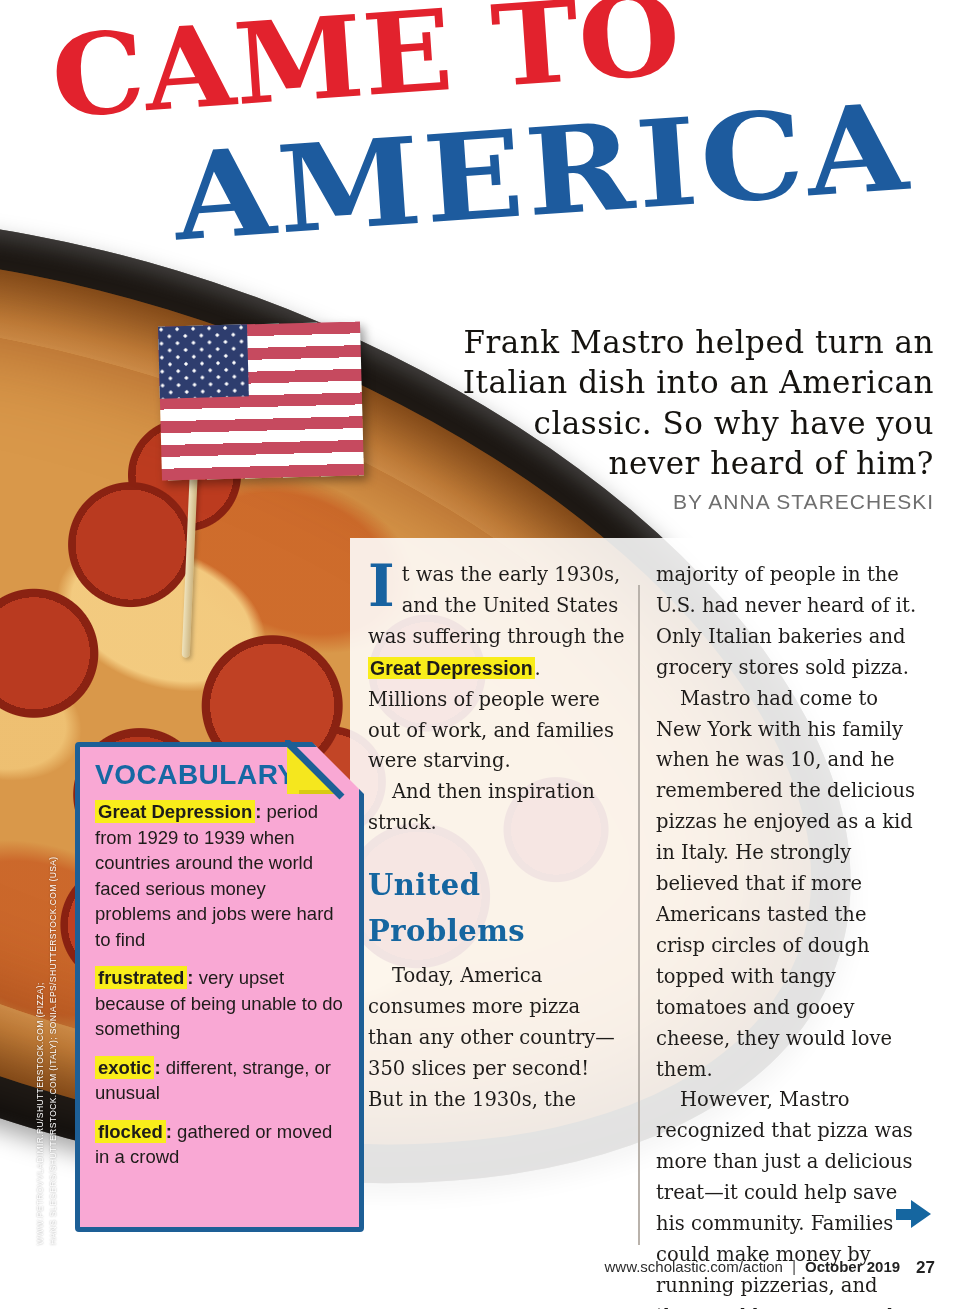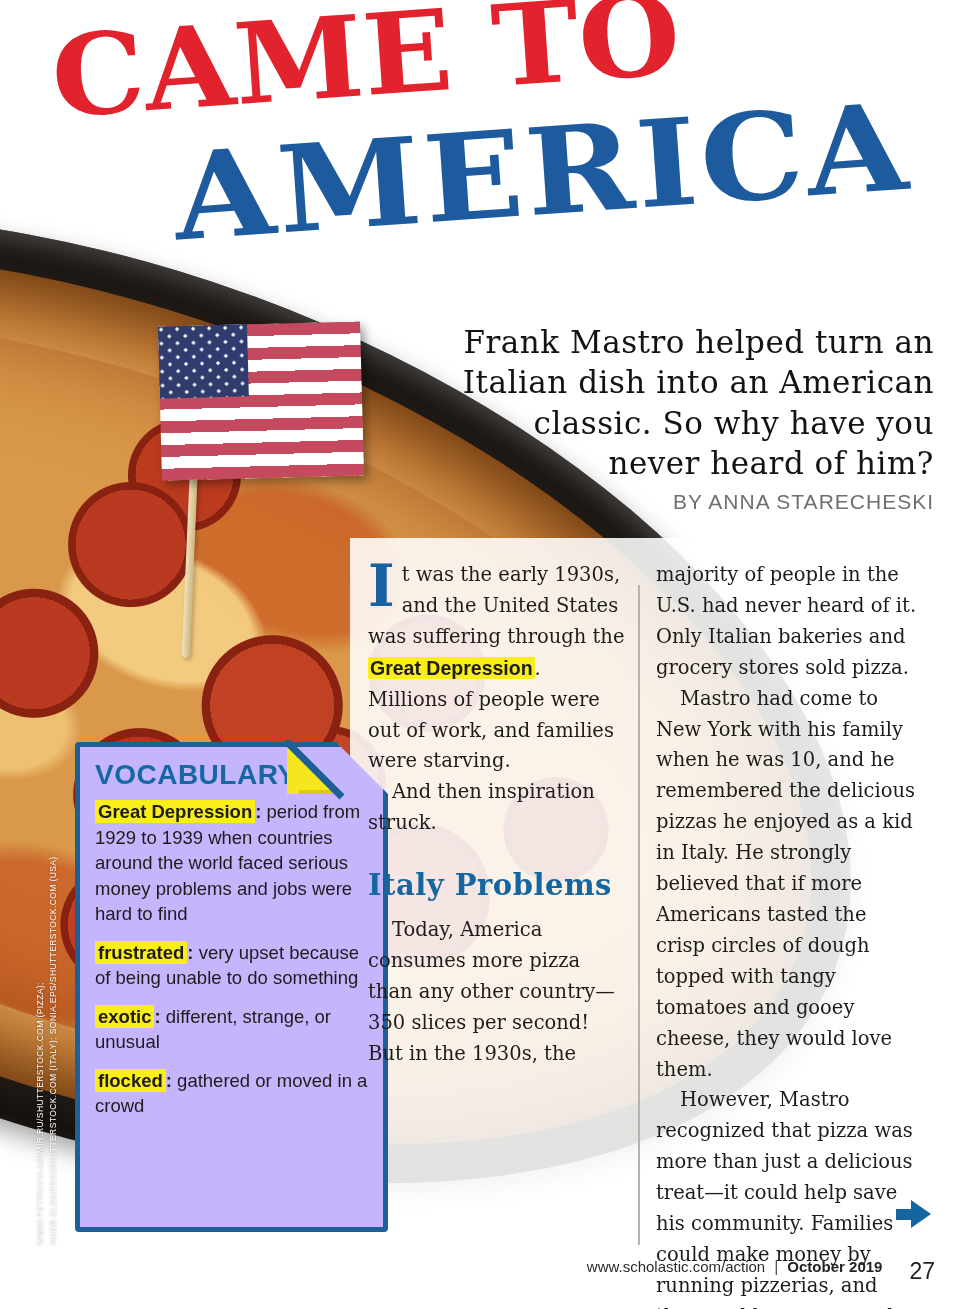--- a/index.html
+++ b/index.html
@@ -104,22 +104,22 @@
   .credit {
     position:absolute; left:34px; top:845px; height:400px;
     writing-mode:vertical-rl; transform:rotate(180deg);
     font-family:"Liberation Sans", sans-serif; font-size:8.5px; letter-spacing:0.4px;
     color:#ffffff; line-height:1.5; text-shadow:0 0 2px rgba(0,0,0,0.4);
   }
   .credit span { display:block; }
 
   
   .vocab {
-    position:absolute; left:75px; top:742px; width:313px; height:490px;
-    background:#c4b5fd; border:5px solid #1d5f96; border-radius:4px;
+    position:absolute; left:75px; top:742px; width:289px; height:490px;
+    background:#f9a8d4; border:5px solid #1d5f96; border-radius:4px;
     box-sizing:border-box; padding:10px 14px 10px 15px;
     clip-path:polygon(0 0, calc(100% - 52px) 0, 100% 52px, 100% 100%, 0 100%);
     font-family:"Liberation Sans", sans-serif;
   }
   .dogear { position:absolute; left:285px; top:740px; width:60px; height:60px; }
   .vocab-title {
     margin:2px 0 8px 0; font-size:28px; font-weight:bold; color:#1668a3; letter-spacing:0.5px;
     font-family:"Liberation Sans", sans-serif;
   }
   .vocab-entry { margin:0 0 13px 0; font-size:18.5px; line-height:1.38; color:#1e1c1a; }
@@ -154,21 +154,21 @@
   }
 
   
   .footer {
     position:absolute; right:43px; top:1258px; font-family:"Liberation Sans", sans-serif;
     font-size:15px; color:#222222; display:flex; align-items:flex-start;
   }
   .footer .url { font-weight:normal; color:#2b2b2b; }
   .footer .sep { margin:0 9px; color:#555; font-size:16px; }
   .footer .issue { font-weight:bold; }
-  .footer .pagenum { font-weight:normal; font-size:23px; margin-left:27px; }
+  .footer .pagenum { font-weight:bold; font-size:17px; margin-left:16px; }
 </style>
 </head>
 <body>
 
 <div class="page">
 
   <div class="photo-wrap">
     <div class="pan">
       <div class="crust"></div>
       <div class="topping"></div>
@@ -219,21 +219,21 @@
 
   <svg class="dogear" viewBox="0 0 60 60">
     <polygon points="2,2 54,54 2,54" fill="#f5e71e"></polygon>
     <polygon points="14,50 50,50 50,54 14,54" fill="#d9ca12"></polygon>
     <line x1="0" y1="0" x2="57" y2="57" stroke="#1d5f96" stroke-width="7"></line>
   </svg>
 
   <div class="col col1">
     <p><span class="dropcap">I</span><span>t was the early 1930s, and the United States was suffering through the </span><span class="hl">Great Depression</span><span>. Millions of people were out of work, and families were starving.</span></p>
     <p class="indent">And then inspiration struck.</p>
-    <p class="section-heading">Italy Problems</p>
+    <p class="section-heading">United Problems</p>
     <p class="indent">Today, America consumes more pizza than any other country—350 slices per second! But in the 1930s, the</p>
   </div>
 
   <div class="col-divider"></div>
 
   <div class="col col2">
     <p>majority of people in the U.S. had never heard of it. Only Italian bakeries and grocery stores sold pizza.</p>
     <p class="indent">Mastro had come to New York with his family when he was 10, and he remembered the delicious pizzas he enjoyed as a kid in Italy. He strongly believed that if more Americans tasted the crisp circles of dough topped with tangy tomatoes and gooey cheese, they would love them.</p>
     <p class="indent">However, Mastro recognized that pizza was more than just a delicious treat—it could help save his community. Families could make money by running pizzerias, and they could save money by choosing pizza as a cheap dinner option!</p>
   </div>

